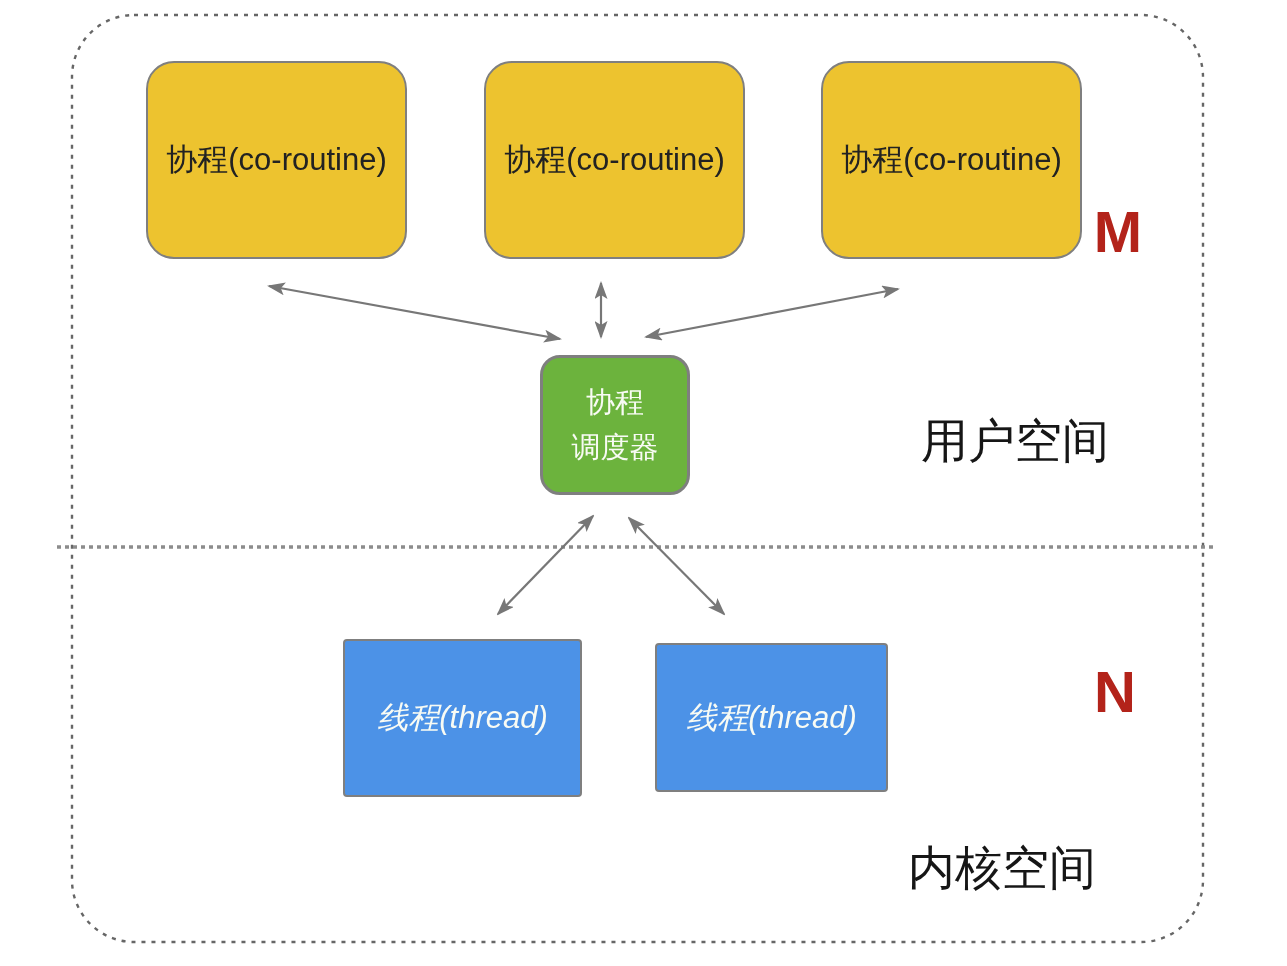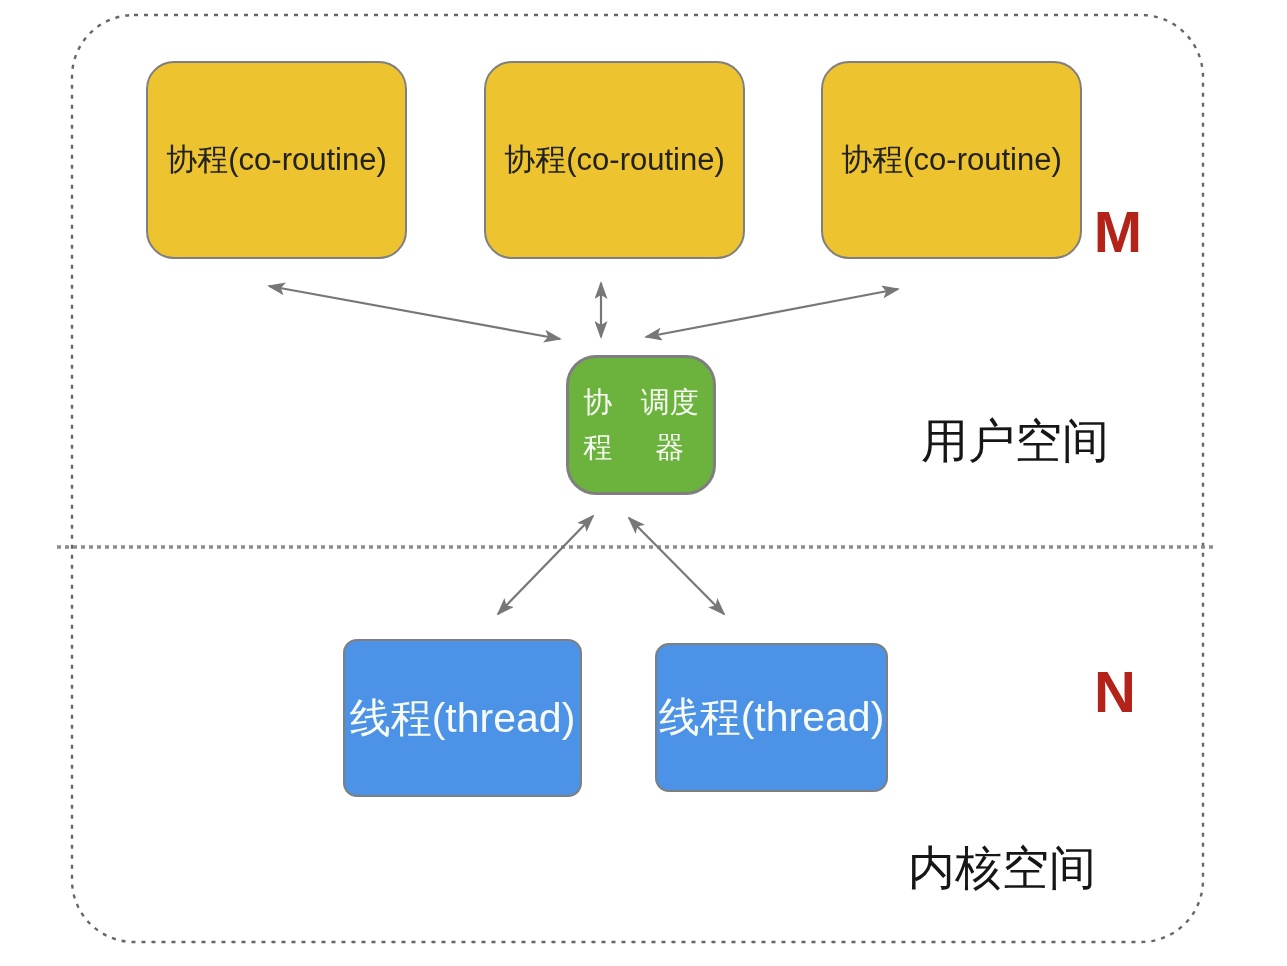--- a/index.html
+++ b/index.html
@@ -58,38 +58,40 @@
     background: var(--coroutine-fill, #edc32f);
     border-radius: 28px;
     font-size: 31px;
     color: var(--text-dark, #222222);
     margin-left: 15px;
   }
   .coroutine.c1 { left: 131px; }
   .coroutine.c2 { left: 469px; }
   .coroutine.c3 { left: 806px; }
   .scheduler {
-    left: 566px;
+    left: 540px;
     top: 355px;
     width: 150px;
     height: 140px;
     background: var(--scheduler-fill, #6cb33d);
-    border-radius: 30px;
+    border-radius: 20px;
     border-width: 3px;
     font-size: 29px;
     line-height: 1.55;
     color: var(--text-light, #f8fbf4);
+    flex-direction: column;
   }
   .thread {
     width: 239px;
     height: 158px;
     background: var(--thread-fill, #4c92e7);
-    border-radius: 14px;
-    font-size: 41px;
+    border-radius: 4px;
+    font-size: 31px;
     color: var(--text-light, #f8fbf4);
+    font-style: italic;
   }
   .thread.t1 { left: 343px; top: 639px; }
   .thread.t2 { left: 655px; top: 643px; width: 233px; height: 149px; }
   .count-label {
     position: absolute;
     width: 70px;
     text-align: center;
     font-size: 58px;
     font-weight: bold;
     color: var(--label-red, #b3231a);

